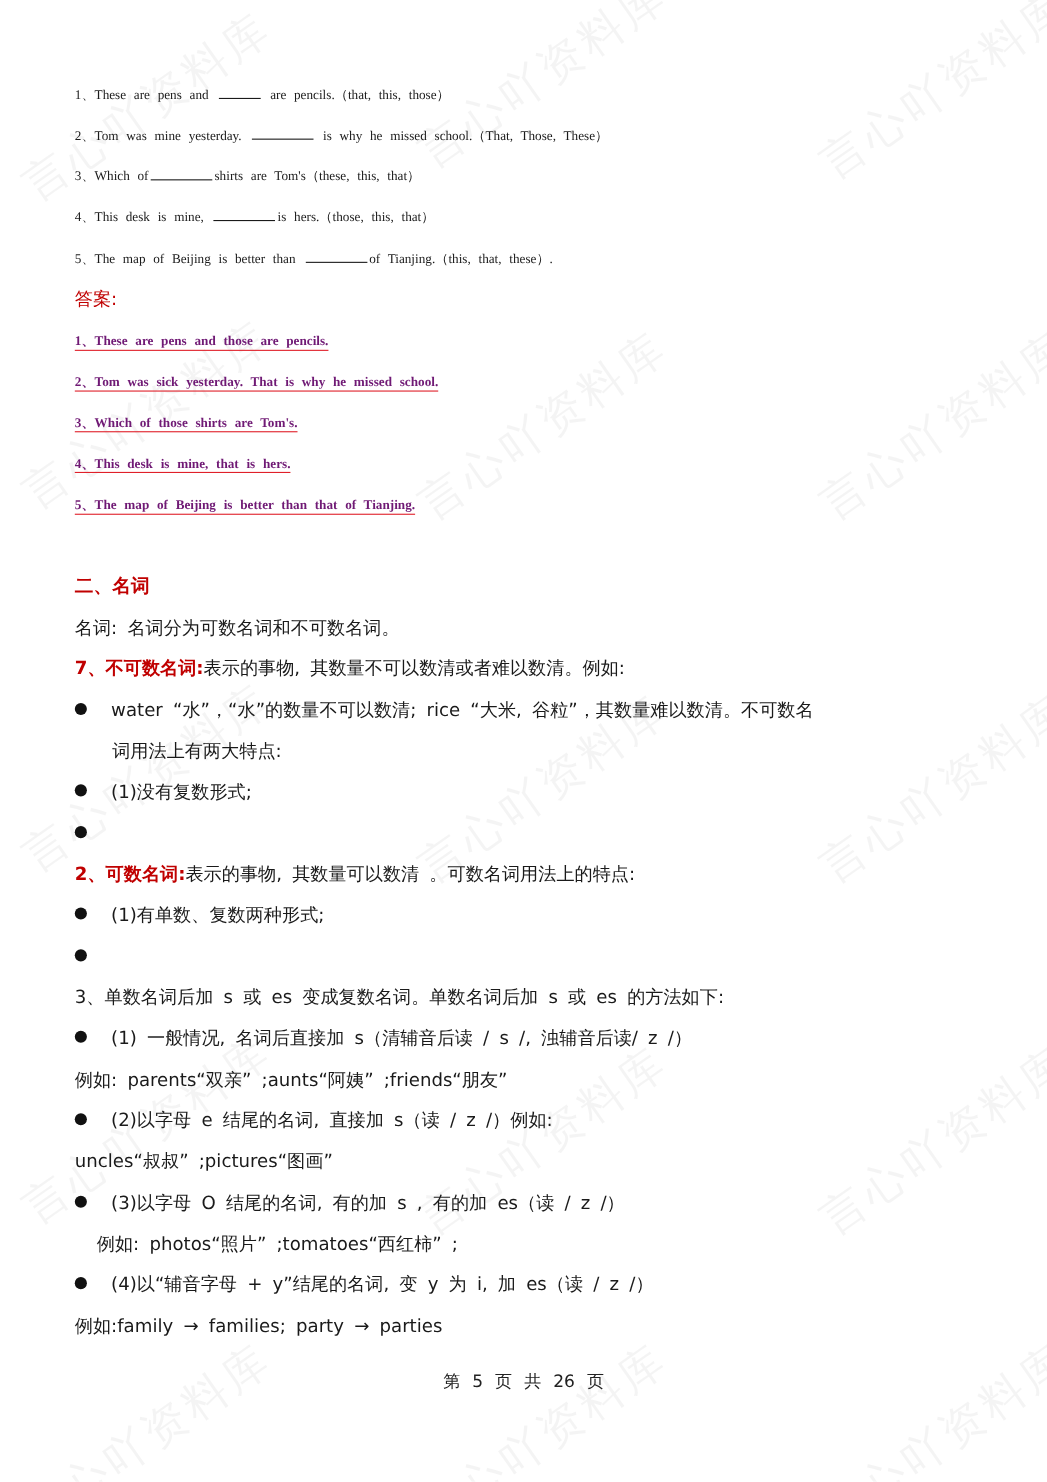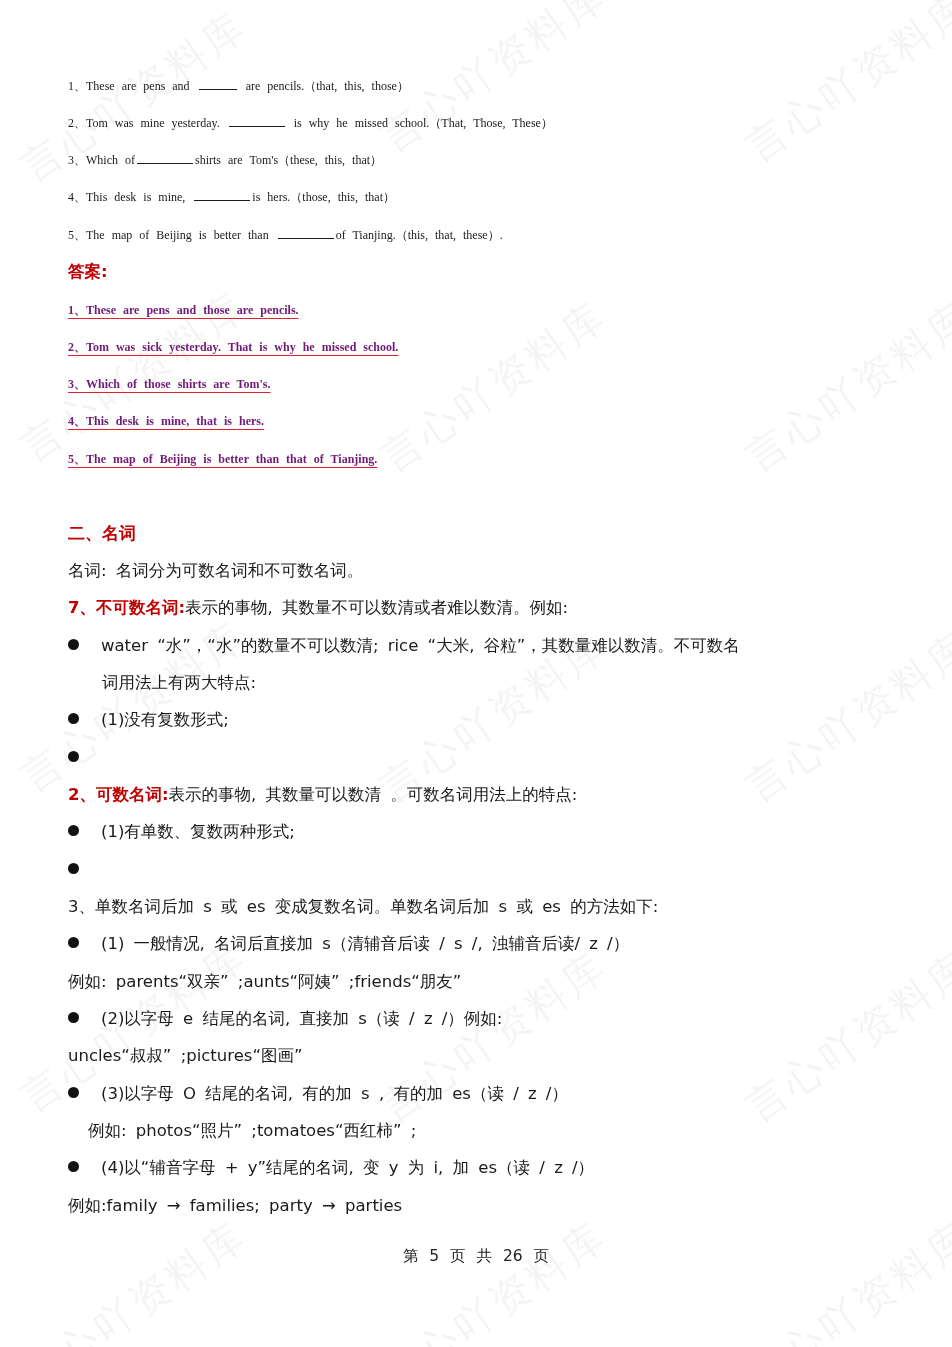--- a/index.html
+++ b/index.html
@@ -56,21 +56,21 @@
     .q { color: #1a1a1a; }
     .blank {
       display: inline-block;
       border-bottom: 1.4px solid #1a1a1a;
       height: 16px;
       vertical-align: baseline;
       margin: 0 2px;
     }
     .ans-title {
       color: #c00000;
-      font-weight: bold;
+      font-weight: normal;
       font-family: "DejaVu Sans", sans-serif;
       font-size: 16.5px;
     }
     .ans {
       color: #701a75;
       text-decoration: underline;
       text-decoration-color: #e0202a;
       text-underline-offset: 4px;
       font-weight: bold;
     }

